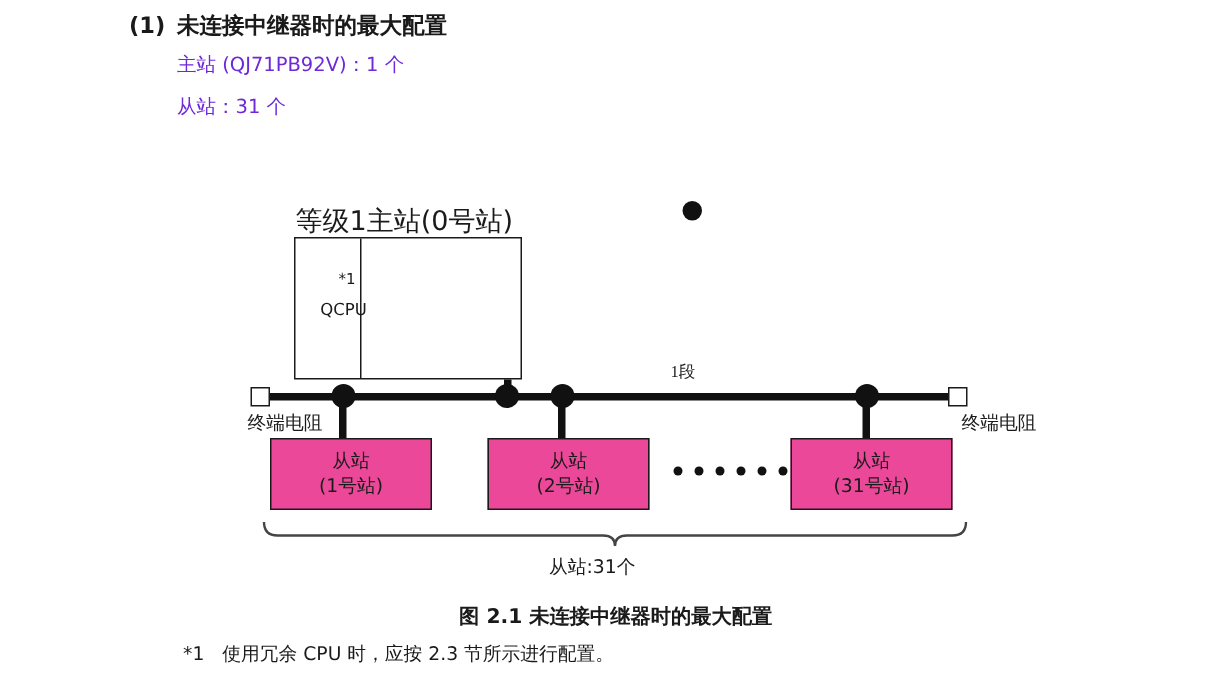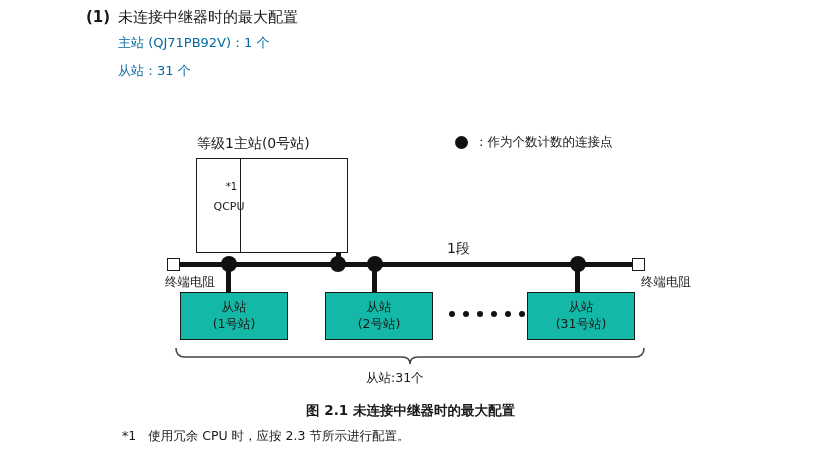--- a/index.html
+++ b/index.html
@@ -20,25 +20,25 @@
   
   #heading-number {
     left: 86px; top: 8px;
     font-size: 15px;
     font-weight: bold;
     letter-spacing: 0px;
   }
   #heading-title {
     left: 118px; top: 8px;
     font-size: 15px;
-    font-weight: normal;
+    font-weight: bold;
   }
   .spec-line {
     font-size: 13px;
-    color: #0369a1;
+    color: #6d28d9;
     white-space: nowrap;
   }
   #spec-master { left: 118px; top: 34px; }
   #spec-slave  { left: 118px; top: 62px; }
 
   
   #legend {
     left: 455px; top: 134px;
     display: flex;
     align-items: center;
@@ -49,21 +49,21 @@
   #legend .dot {
     width: 13px; height: 13px;
     border-radius: 50%;
     background: #111111;
     display: inline-block;
   }
 
   
   #master-caption {
     left: 197px; top: 135px;
-    font-size: 14px;
+    font-size: 18px;
     white-space: nowrap;
   }
   #master-box {
     left: 196px; top: 158px;
     width: 152px; height: 95px;
     border: 1.6px solid #1a1a1a;
     box-sizing: border-box;
     display: flex;
   }
   .mod-cell {
@@ -123,22 +123,23 @@
   .term-label {
     font-size: 12.5px;
     white-space: nowrap;
     margin-left: 29px;
   }
   #term-left-label  { left: 136px; top: 274px; }
   #term-right-label { left: 612px; top: 274px; }
 
   #segment-label {
     left: 447px; top: 240px;
-    font-size: 14px;
-    white-space: nowrap;
+    font-size: 11px;
+    white-space: nowrap;
+    font-family: Liberation Serif, serif;
   }
 
   
   .bus-dot {
     width: 16px; height: 16px;
     border-radius: 50%;
     background: #111111;
     top: 256px;
   }
   #bus-dot-1 { left: 221px; }
@@ -154,21 +155,21 @@
   }
   #drop-1 { left: 226px; }
   #drop-2 { left: 372px; }
   #drop-3 { left: 575px; }
 
   
   .slave-box {
     height: 48px;
     border: 1.6px solid #1a1a1a;
     box-sizing: border-box;
-    background: #14b8a6;
+    background: #ec4899;
     top: 292px;
     display: flex;
     flex-direction: column;
     align-items: center;
     justify-content: center;
     font-size: 12.5px;
     line-height: 1.35;
   }
   #slave-1 { left: 180px; width: 108px; }
   #slave-2 { left: 325px; width: 108px; }
@@ -215,21 +216,20 @@
 </head>
 <body>
 
 <div class="abs" id="heading-number">(1)</div>
 <div class="abs" id="heading-title">未连接中继器时的最大配置</div>
 <div class="abs spec-line" id="spec-master">主站 (QJ71PB92V)：1 个</div>
 <div class="abs spec-line" id="spec-slave">从站：31 个</div>
 
 <div class="abs" id="legend">
   <span class="dot"></span>
-  <span>：作为个数计数的连接点</span>
 </div>
 
 <div class="abs" id="master-caption">等级1主站(0号站)</div>
 
 <div class="abs" id="master-box">
   <div class="mod-cell" id="cell-cpu">
     <span class="footnote-mark">*1</span>
     <span class="cpu-label">QCPU</span>
   </div>
 </div>

